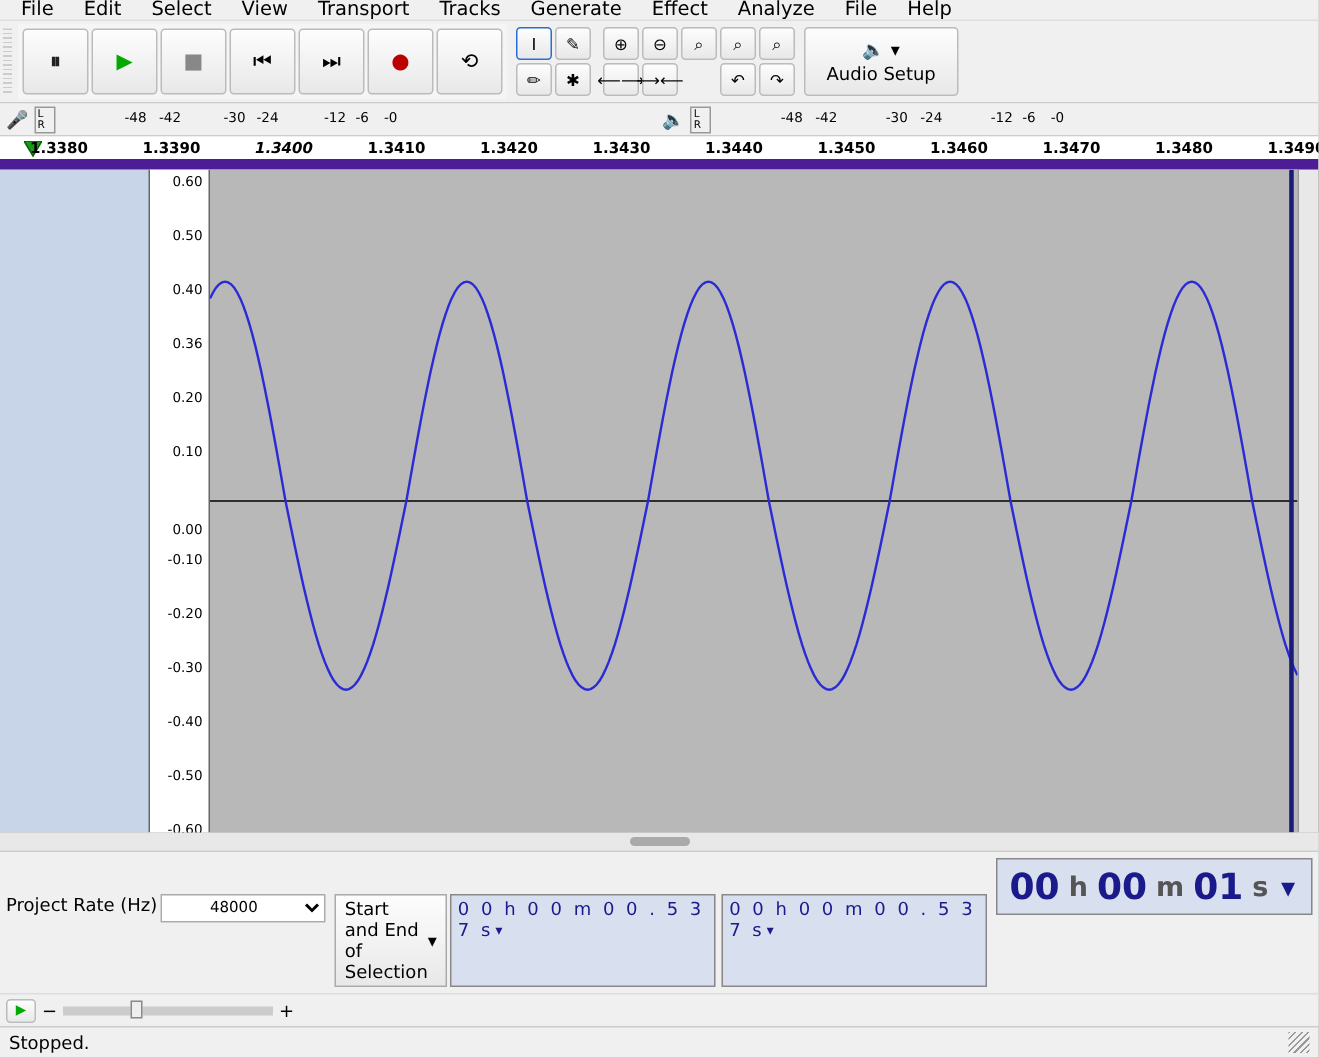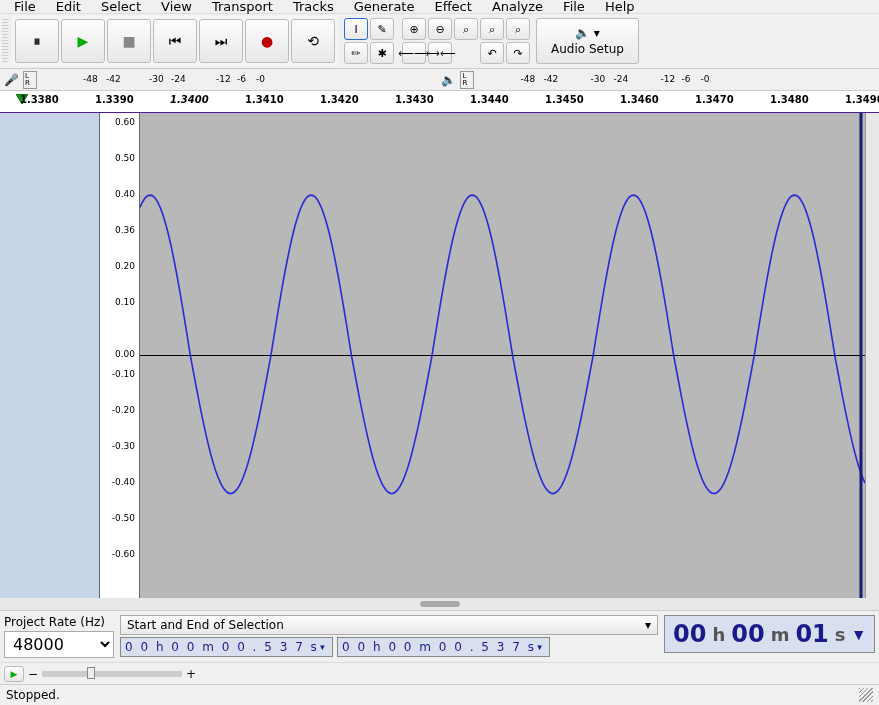--- a/index.html
+++ b/index.html
@@ -18,42 +18,42 @@
 .zoom-grid { display: grid; grid-template-columns: repeat(5,24px); grid-auto-rows: 22px; gap: 2px; padding: 2px; }
 .audiosetup { height: 46px; padding: 6px 14px; background: linear-gradient(#fdfdfd,#e8e8e8); border: 1px solid #bbb; border-radius: 3px; display: flex; flex-direction: column; align-items: center; justify-content: center; gap: 2px; font-size: 12px; }
 
 
 .meter-row { display: flex; align-items: center; gap: 4px; background: #f0f0f0; height: 22px; padding: 0 4px; border-bottom: 1px solid #ccc; }
 .lr-box { width: 14px; font-size: 7px; line-height: 7px; border: 1px solid #999; padding: 1px; text-align: left; }
 .meter-scale { flex: 1; position: relative; height: 18px; font-size: 9px; }
 .meter-scale span { position: absolute; top: 3px; }
 
 
-.timeline { display: flex; height: 22px; background: #fff; border-bottom: 1px solid #4c1d95; position: relative; }
+.timeline { display: flex; height: 22px; background: #fff; border-bottom: 7px solid #4c1d95; position: relative; }
 .timeline .playhead { position: absolute; left: 16px; top: 3px; }
 .timeline-scale { flex: 1; position: relative; font-size: 10px; font-weight: bold; }
 .timeline-scale span { position: absolute; top: 3px; }
 
 
 .track-area { display: flex; flex: 1; overflow: hidden; background: #808080; }
 .track-panel { width: 100px; background: #c8d4e8; border-right: 1px solid #666; }
 .vruler { width: 40px; background: #fff; border-right: 1px solid #666; position: relative; font-size: 9px; }
 .vruler span { position: absolute; right: 4px; }
 .waveform { flex: 1; position: relative; background: #b8b8b8; }
 .waveform svg { width: 100%; height: 100%; }
 .vscroll { width: 14px; background: #e8e8e8; border-left: 1px solid #999; }
 
 .hscroll-handle { height: 12px; background: #e8e8e8; display: flex; justify-content: center; align-items: center; }
 .hscroll-handle .grip { width: 40px; height: 6px; background: #aaa; border-radius: 3px; }
 
 
 .bottom { display: flex; gap: 6px; padding: 4px; background: #f0f0f0; border-top: 1px solid #ccc; align-items: flex-start; }
-.field-group { display: flex; flex-direction: column; gap: 2px; }
+.field-group { display: flex; flex-direction: row; gap: 2px; margin-top: 24px; }
 .field-label { font-size: 12px; }
-select.combo { border: 1px solid #aaa; background: #fff; font-size: 16px; padding: 2px 4px; }
+select.combo { border: 1px solid #aaa; background: #fff; font-size: 10px; padding: 2px 4px; text-align: center; }
 .sel-header { flex: 1; border: 1px solid #aaa; background: linear-gradient(#fdfdfd,#e8e8e8); padding: 2px 6px; font-size: 12px; display: flex; justify-content: space-between; align-items: center; }
 .timebox-row { display: flex; gap: 4px; }
 .timebox { border: 1px solid #888; background: #d8e0f0; padding: 2px 4px; font-family: monospace; font-size: 12px; letter-spacing: 2px; color: #1a1a8a; }
 .bigtime { border: 1px solid #888; background: #d8e0f0; padding: 4px 8px; font-family: monospace; font-size: 24px; color: #1a1a8a; display: flex; align-items: center; gap: 4px; font-weight: bold; }
 .bigtime .unit { font-size: 18px; color: #555; margin: 0 2px; }
 
 .play-row { display: flex; align-items: center; gap: 4px; padding: 2px 4px; background: #f0f0f0; border-top: 1px solid #ddd; height: 22px; }
 .slider { flex: 0 0 140px; height: 6px; background: #ccc; position: relative; }
 .slider .thumb { position: absolute; width: 8px; height: 12px; background: #eee; border: 1px solid #888; top: -4px; }
 

